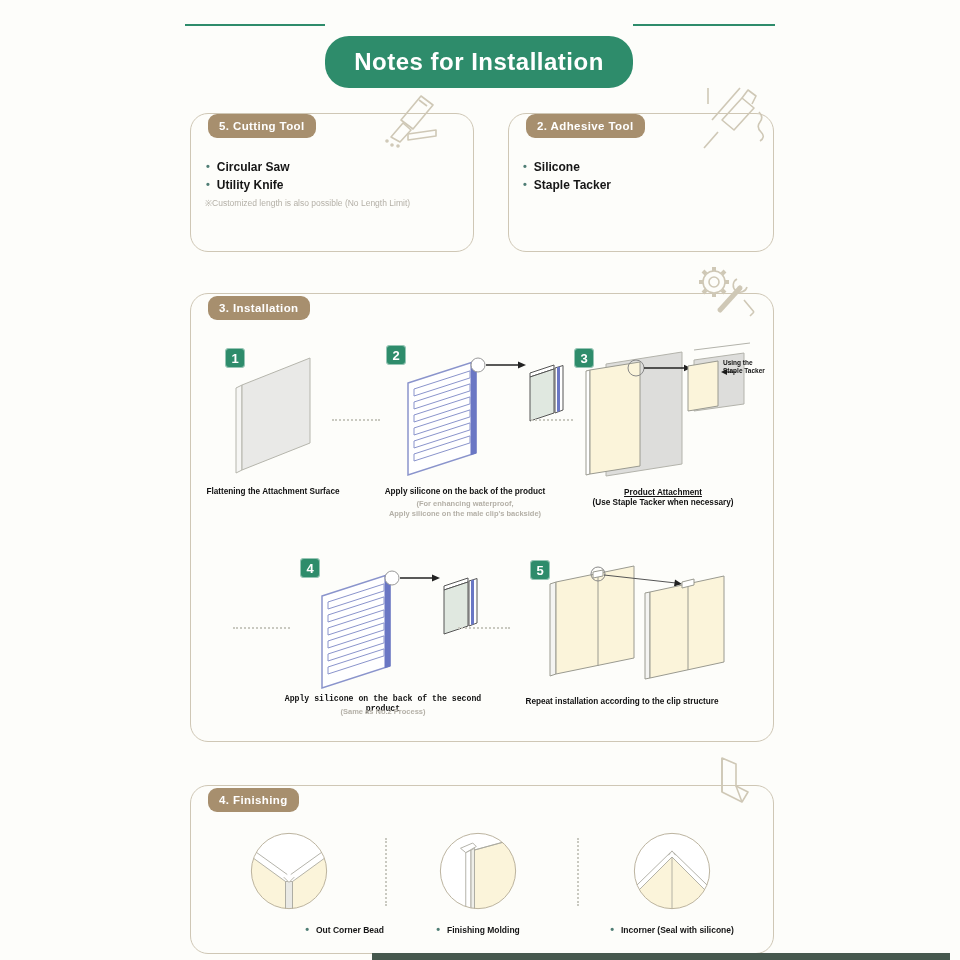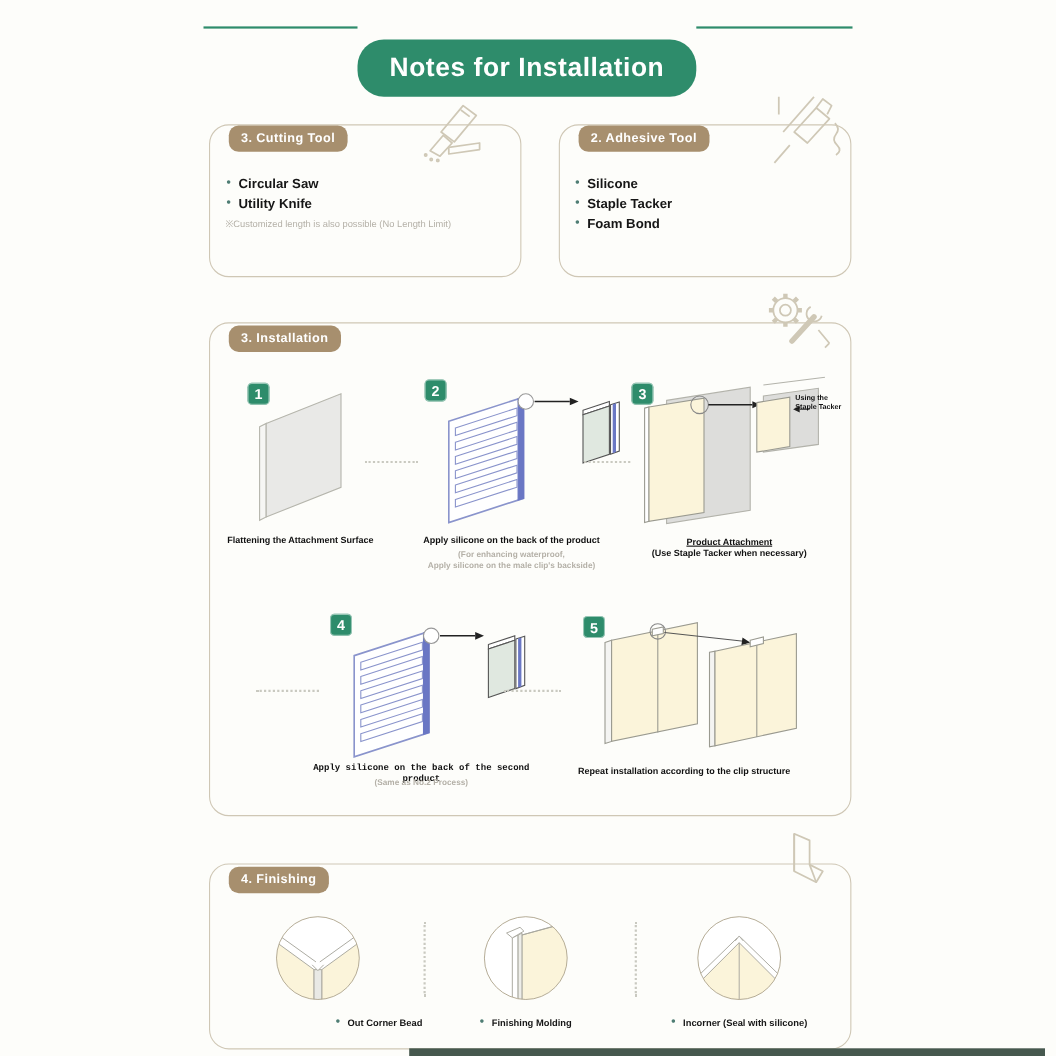--- a/index.html
+++ b/index.html
@@ -37,21 +37,21 @@
 
 <div class="page">
 
   <div class="hline" style="left:185px;width:140px;"></div>
   <div class="hline" style="left:633px;width:142px;"></div>
   <div class="header-box">
     <span class="header-title">Notes for Installation</span>
   </div>
 
   <div class="sec-box" style="left:190px;top:113px;width:282px;height:137px;"></div>
-  <div class="sec-label" style="left:208px;top:114px;">3. Cutting Tool</div>
+  <div class="sec-label" style="left:208px;top:114px;">5. Cutting Tool</div>
   <span class="diagram" style="left:378px;top:90px;">
     <svg width="60" height="58" viewBox="0 0 60 58" fill="none" stroke="#cfc8b6" stroke-width="1.6" stroke-linejoin="round">
       <path d="M23,30 L43,6 L55,15 L35,39 Z"></path>
       <path d="M41,10 L49,16"></path>
       <path d="M25,33 L13,47 L22,52 L33,40 Z"></path>
       <path d="M30,44 L58,40 L58,46 L30,50 Z"></path>
       <circle cx="14" cy="55" r="1"></circle>
         <circle cx="20" cy="56" r="1"></circle>
         <circle cx="9" cy="51" r="1"></circle>
     </svg>
@@ -70,21 +70,20 @@
       <path d="M44,2 L16,34"></path>
       <path d="M26,34 L46,12 L58,22 L38,44 Z"></path>
       <path d="M46,12 L52,4 L60,10 L56,18"></path>
       <path d="M63,26 q5,5 1,10 t1,10 t-1,9"></path>
       <path d="M22,46 L8,62"></path>
     </svg>
   </span>
   <div class="items" style="left:523px;top:158px;">
     <div class="item">Silicone</div>
     <div class="item">Staple Tacker</div>
-    <div class="item">Foam Bond</div>
   </div>
 
   <div class="sec-box" style="left:190px;top:293px;width:582px;height:447px;"></div>
   <div class="sec-label" style="left:208px;top:296px;">3. Installation</div>
   <span class="diagram" style="left:690px;top:260px;">
     <svg width="75" height="66" viewBox="0 0 75 66" fill="none" stroke="#cfc8b6" stroke-width="1.6">
       <circle cx="24" cy="22" r="11"></circle>
       <circle cx="24" cy="22" r="5"></circle>
       <path d="M24,7 L24,11 M24,33 L24,37 M9,22 L13,22 M35,22 L39,22 M13,11 L16,14 M32,30 L35,33 M13,33 L16,30 M32,14 L35,11" stroke-width="4"></path>
       <path d="M30,50 L50,28" stroke-width="5" stroke-linecap="round"></path>

